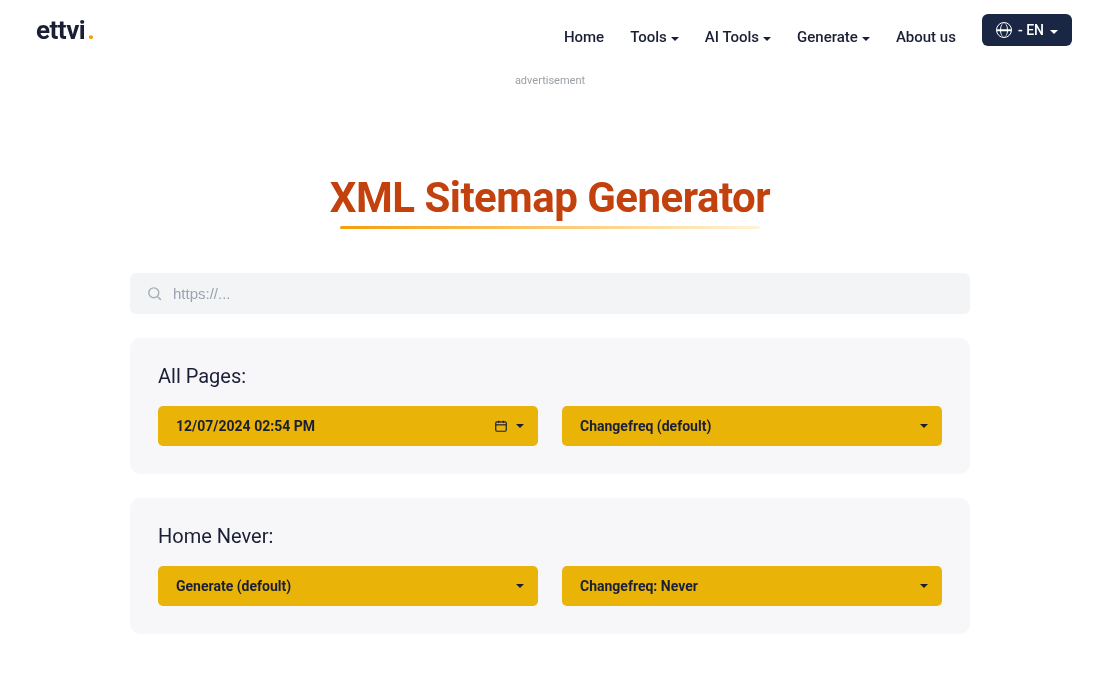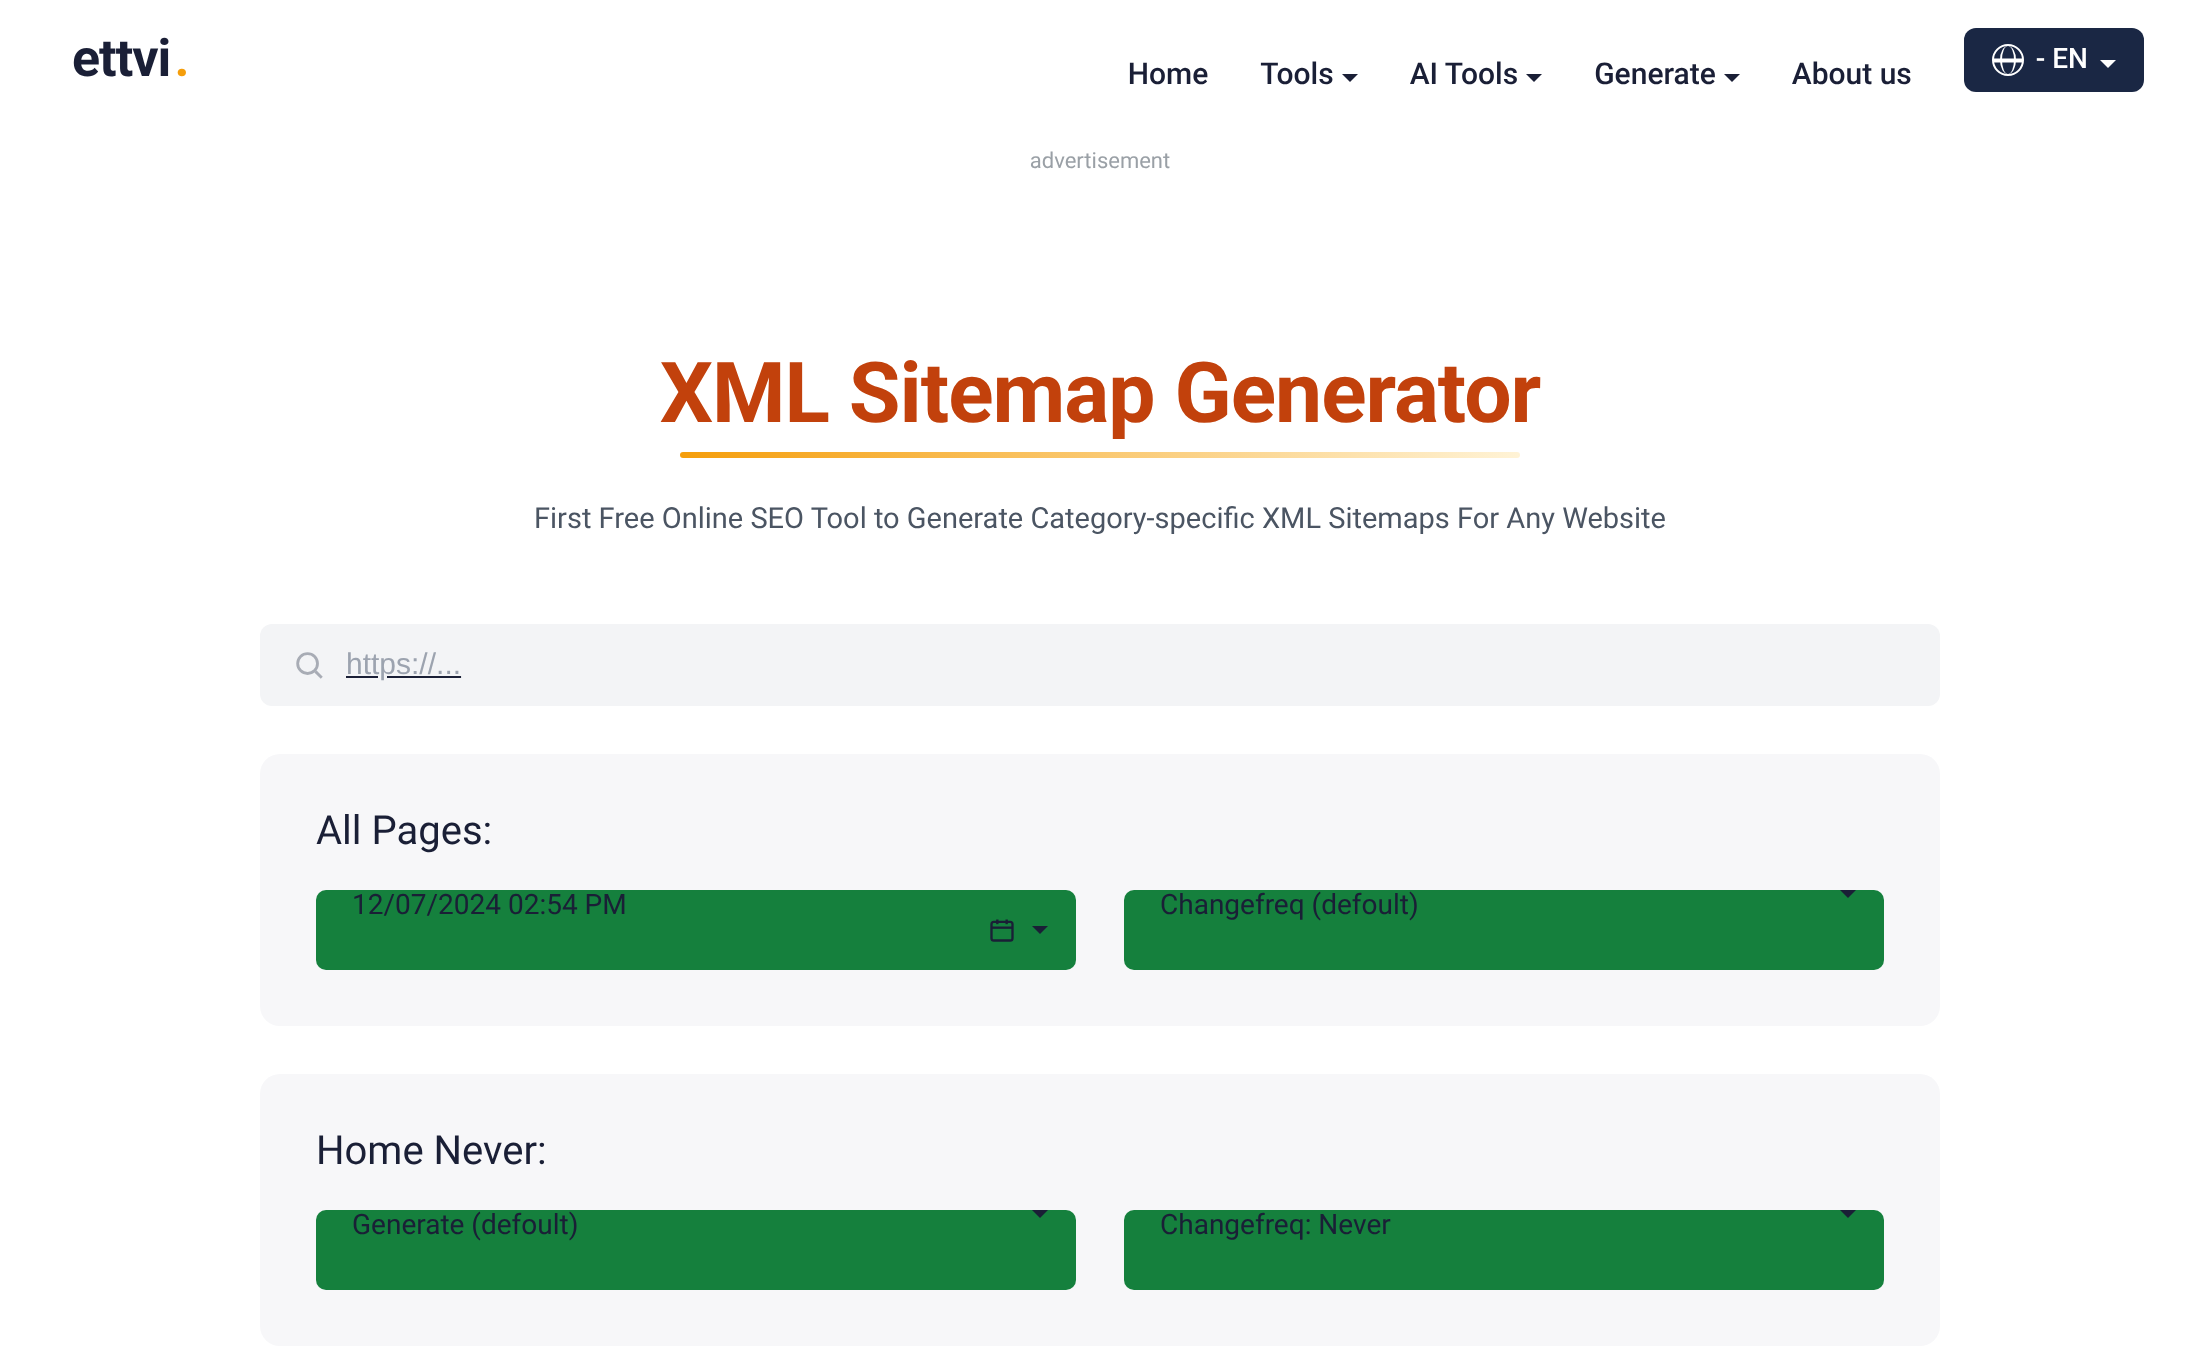--- a/index.html
+++ b/index.html
@@ -21,30 +21,30 @@
   
   .ad-label { text-align: center; font-size: 11px; color: #9aa0a6; margin-top: 24px; }
 
   
   .main { max-width: 900px; margin: 0 auto; padding: 0 30px; }
   .page-title { text-align: center; font-size: 42px; font-weight: 700; color: #c2410c; margin-top: 86px; letter-spacing: -0.5px; }
   .title-underline { width: 420px; height: 3px; margin: 4px auto 0 auto; background: linear-gradient(90deg, #f59e0b, #fff3d6); border-radius: 2px; }
   .subtitle { text-align: center; font-size: 14.5px; color: #4b5563; margin-top: 22px; }
 
   
-  .url-row { background: #f3f4f6; border-radius: 6px; margin-top: 44px; display: flex; align-items: flex-start; padding: 12px 16px; gap: 10px; text-decoration: underline; }
+  .url-row { background: #f3f4f6; border-radius: 6px; margin-top: 44px; display: flex; align-items: flex-start; padding: 12px 16px; gap: 10px; }
   .search-svg { width: 17px; height: 17px; opacity: 0.55; }
   .url-input { border: none; background: transparent; font-size: 15px; color: #6b7280; flex: 1; outline: none; }
   .url-input::placeholder { color: #9ca3af; }
 
   
   .card { background: #f7f7f9; border-radius: 10px; margin-top: 24px; padding: 26px 28px 28px 28px; }
   .card-title { font-size: 20px; font-weight: 400; color: #1a1f36; margin-bottom: 18px; }
   .field-row { display: flex; gap: 24px; }
-  .field { background: #15803d; border-radius: 5px; flex: 1; height: 40px; display: flex; justify-content: space-between; padding: 0 14px 0 18px; cursor: pointer; }
+  .field { background: #eab308; border-radius: 5px; flex: 1; height: 40px; display: flex; align-items: center; justify-content: space-between; padding: 0 14px 0 18px; cursor: pointer; font-weight: bold; }
   .field-text { font-size: 14px; color: #1a1f36; }
   .field-right { display: flex; align-items: center; gap: 8px; }
   .cal-svg { width: 14px; height: 14px; }
   .caret-down-sm { width: 0; height: 0; border-left: 4px solid transparent; border-right: 4px solid transparent; border-top: 4px solid #1a1f36; }
 </style>
 </head>
 <body>
 
 <div class="header">
   <div class="logo">
@@ -76,21 +76,20 @@
       <span class="caret-down"></span>
     </div>
   </div>
 </div>
 
 <div class="ad-label">advertisement</div>
 
 <div class="main">
   <h1 class="page-title">XML Sitemap Generator</h1>
   <div class="title-underline"></div>
-  <p class="subtitle">First Free Online SEO Tool to Generate Category-specific XML Sitemaps For Any Website</p>
 
   <div class="url-row">
     <svg class="search-svg" viewBox="0 0 24 24" fill="none" stroke="#6b7280" stroke-width="2">
       <circle cx="11" cy="11" r="7"></circle>
       <line x1="21" y1="21" x2="16.5" y2="16.5"></line>
     </svg>
     <input class="url-input" placeholder="https://..." style="">
   </div>
 
   <div class="card">

